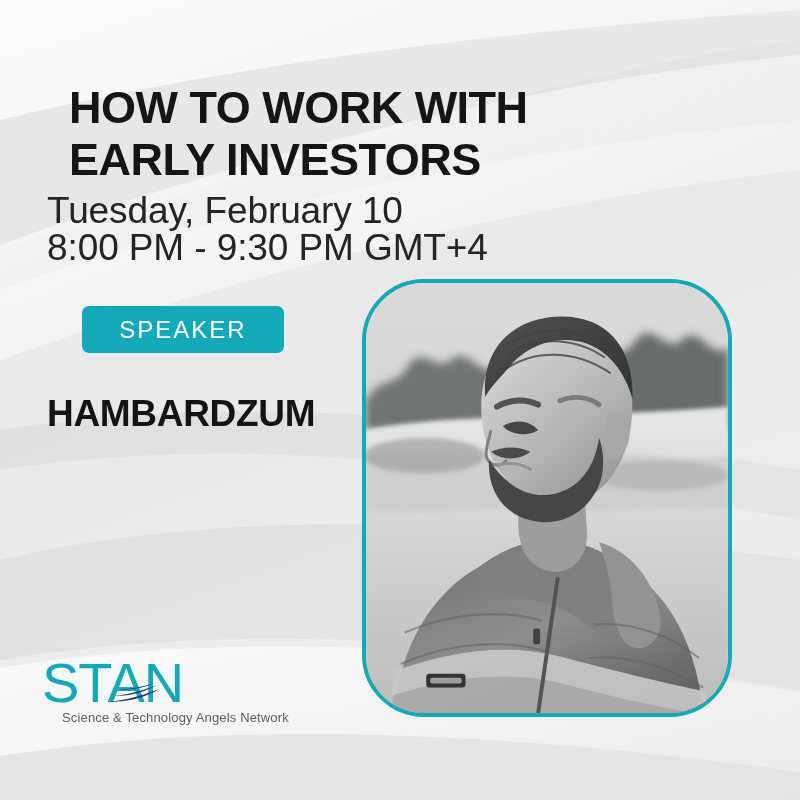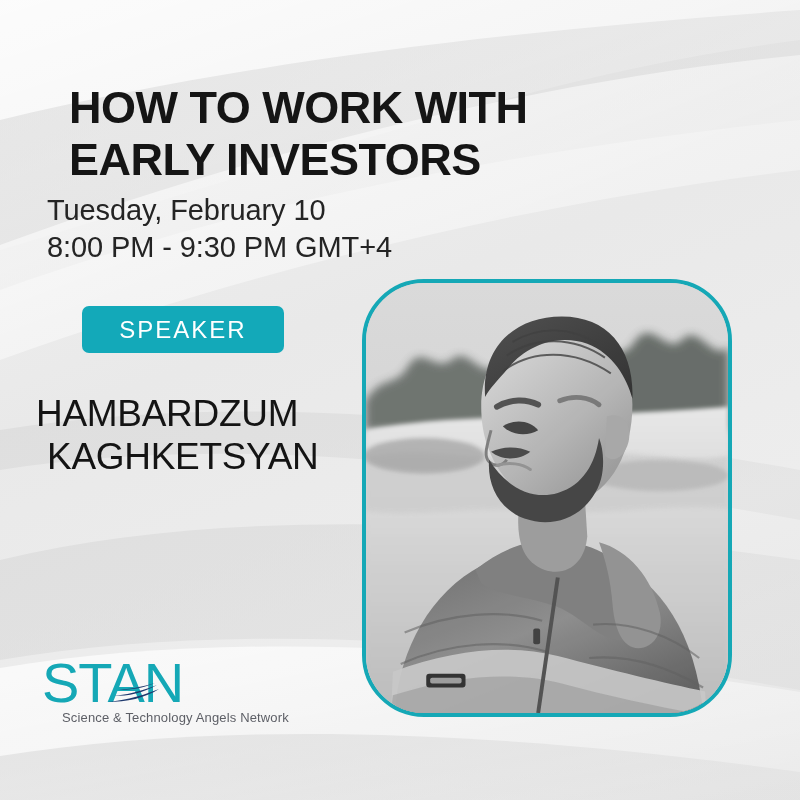--- a/index.html
+++ b/index.html
@@ -40,21 +40,21 @@
     color: #151515;
     text-transform: uppercase;
     white-space: pre-line;
     margin-left: 22px;
   }
   .datetime {
     position: absolute;
     left: 47px;
     top: 192px;
     width: 520px;
-    font-size: 29px;
+    font-size: 37px;
     line-height: 37px;
     font-weight: 400;
     color: #242424;
     letter-spacing: -0.1px;
     white-space: pre-line;
   }
 
   
   .speaker-badge {
     position: absolute;
@@ -70,25 +70,25 @@
     display: flex;
     align-items: center;
     justify-content: center;
     font-weight: 400;
     margin-left: 36px;
   }
 
   
   .name-first {
     position: absolute;
-    left: 36px;
+    left: 47px;
     top: 393px;
     font-size: 37px;
     line-height: 42px;
-    font-weight: normal;
+    font-weight: bold;
     color: #141414;
     letter-spacing: -0.3px;
     text-transform: uppercase;
   }
   .name-last {
     position: absolute;
     left: 47px;
     top: 436px;
     font-size: 37px;
     line-height: 42px;
@@ -191,21 +191,20 @@
 
   <div class="title">HOW TO WORK WITH
 EARLY INVESTORS</div>
 
   <div class="datetime">Tuesday, February 10
 8:00 PM - 9:30 PM GMT+4</div>
 
   <div class="speaker-badge">SPEAKER</div>
 
   <div class="name-first">HAMBARDZUM</div>
-  <div class="name-last">KAGHKETSYAN</div>
 
   <div class="photo-frame">
     <svg class="photo-canvas" viewBox="0 0 370 438" preserveAspectRatio="xMidYMid slice">
       <defs>
         <linearGradient id="sky" x1="0" y1="0" x2="0" y2="1">
           <stop offset="0%" stop-color="#d9d9d9"></stop>
           <stop offset="100%" stop-color="#cacaca"></stop>
         </linearGradient>
         <linearGradient id="ground" x1="0" y1="0" x2="0" y2="1">
           <stop offset="0%" stop-color="#e6e6e6"></stop>

